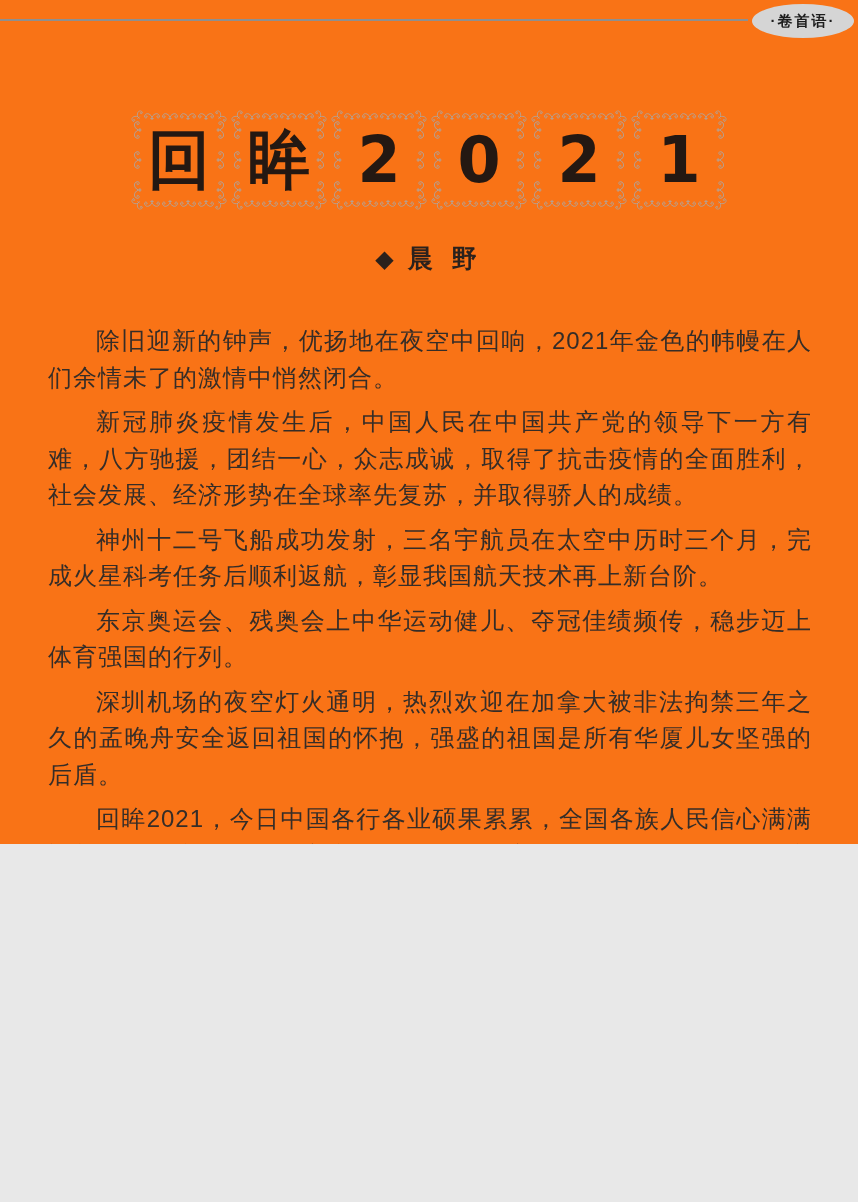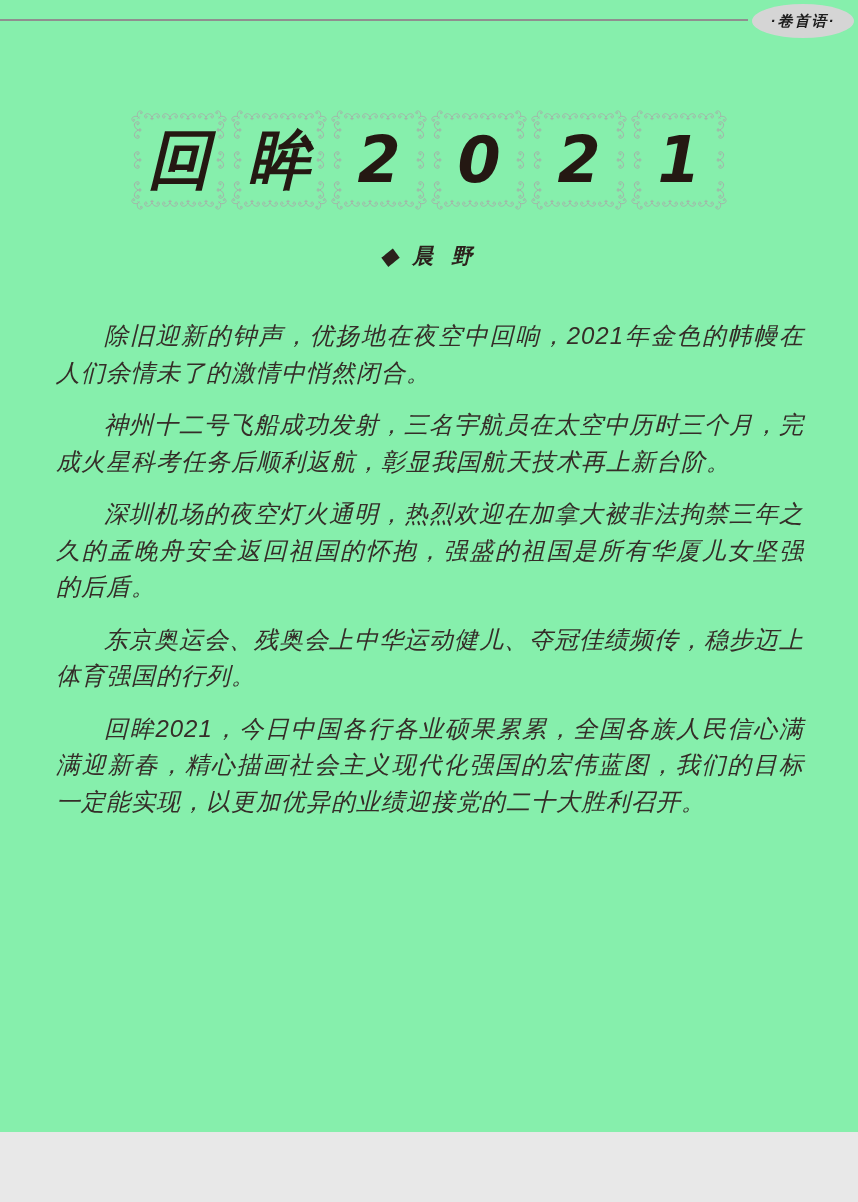--- a/index.html
+++ b/index.html
@@ -1,23 +1,22 @@
 <!DOCTYPE html>
 <html><head>
 <meta charset="utf-8">
 <style>
   html,body { margin:0; padding:0; background:#e8e8e8; }
   .page {
     position:relative;
-    width:858px; height:1132px;
+    width:858px; height:844px;
     margin:0 auto;
-    background:#86efac;
+    background:#f97316;
     overflow:hidden;
     font-family:"Liberation Sans", sans-serif;
-    font-style:italic;
   }
 
   
   .top-rule {
     position:absolute; top:19px; left:0;
     width:748px; height:2px;
     background:#8f8f8f;
   }
   .badge {
     position:absolute; top:4px; right:4px;
@@ -64,33 +63,33 @@
   .oc-br { bottom:1px; right:-2px; transform:rotate(135deg); }
 
   
   .author-row {
     margin-top:32px;
     display:flex; align-items:center; justify-content:center;
     gap:14px;
     color:#2b211c;
   }
   .author-marker { font-size:24px; line-height:1; }
-  .author-name   { font-size:21px; font-weight:bold; letter-spacing:6px; }
+  .author-name   { font-size:25px; font-weight:bold; letter-spacing:6px; }
 
   
   .article {
     margin:48px 38px 0 40px;
     width:780px;
     font-size:24px;
     line-height:36.5px;
     letter-spacing:1px;
     color:#352d28;
     text-align:justify;
   }
-  .article p { margin:16px; text-indent:2em; }
+  .article p { margin:8px; text-indent:2em; }
 </style>
 </head>
 <body>
 
 <svg width="0" height="0" style="position:absolute" aria-hidden="true">
   <defs>
     <symbol id="orn-vine" viewBox="0 0 22 12">
       <g fill="none" stroke="#a9a9a9" stroke-width="1" stroke-linecap="round">
         <path d="M11,7 C8,2 3,2 2,6 C1.4,8.4 4,9.2 5,7.4 C5.6,6.2 4.4,5.4 3.6,6.4"></path>
         <path d="M11,7 C14,2 19,2 20,6 C20.6,8.4 18,9.2 17,7.4 C16.4,6.2 17.6,5.4 18.4,6.4"></path>
@@ -501,19 +500,20 @@
       </div>
   </div>
 
   <div class="author-row">
     <span class="author-marker">◆</span>
     <span class="author-name">晨 野</span>
   </div>
 
   <div class="article">
     <p>除旧迎新的钟声，优扬地在夜空中回响，2021年金色的帏幔在人们余情未了的激情中悄然闭合。</p>
+    <p>新冠肺炎疫情发生后，中国人民在中国共产党的领导下一方有难，八方驰援，团结一心，众志成诚，取得了抗击疫情的全面胜利，社会发展、经济形势在全球率先复苏，并取得骄人的成绩。</p>
     <p>神州十二号飞船成功发射，三名宇航员在太空中历时三个月，完成火星科考任务后顺利返航，彰显我国航天技术再上新台阶。</p>
+    <p>东京奥运会、残奥会上中华运动健儿、夺冠佳绩频传，稳步迈上体育强国的行列。</p>
     <p>深圳机场的夜空灯火通明，热烈欢迎在加拿大被非法拘禁三年之久的孟晚舟安全返回祖国的怀抱，强盛的祖国是所有华厦儿女坚强的后盾。</p>
-    <p>东京奥运会、残奥会上中华运动健儿、夺冠佳绩频传，稳步迈上体育强国的行列。</p>
     <p>回眸2021，今日中国各行各业硕果累累，全国各族人民信心满满迎新春，精心描画社会主义现代化强国的宏伟蓝图，我们的目标一定能实现，以更加优异的业绩迎接党的二十大胜利召开。</p>
   </div>
 
 </div>
 
 </body></html>

